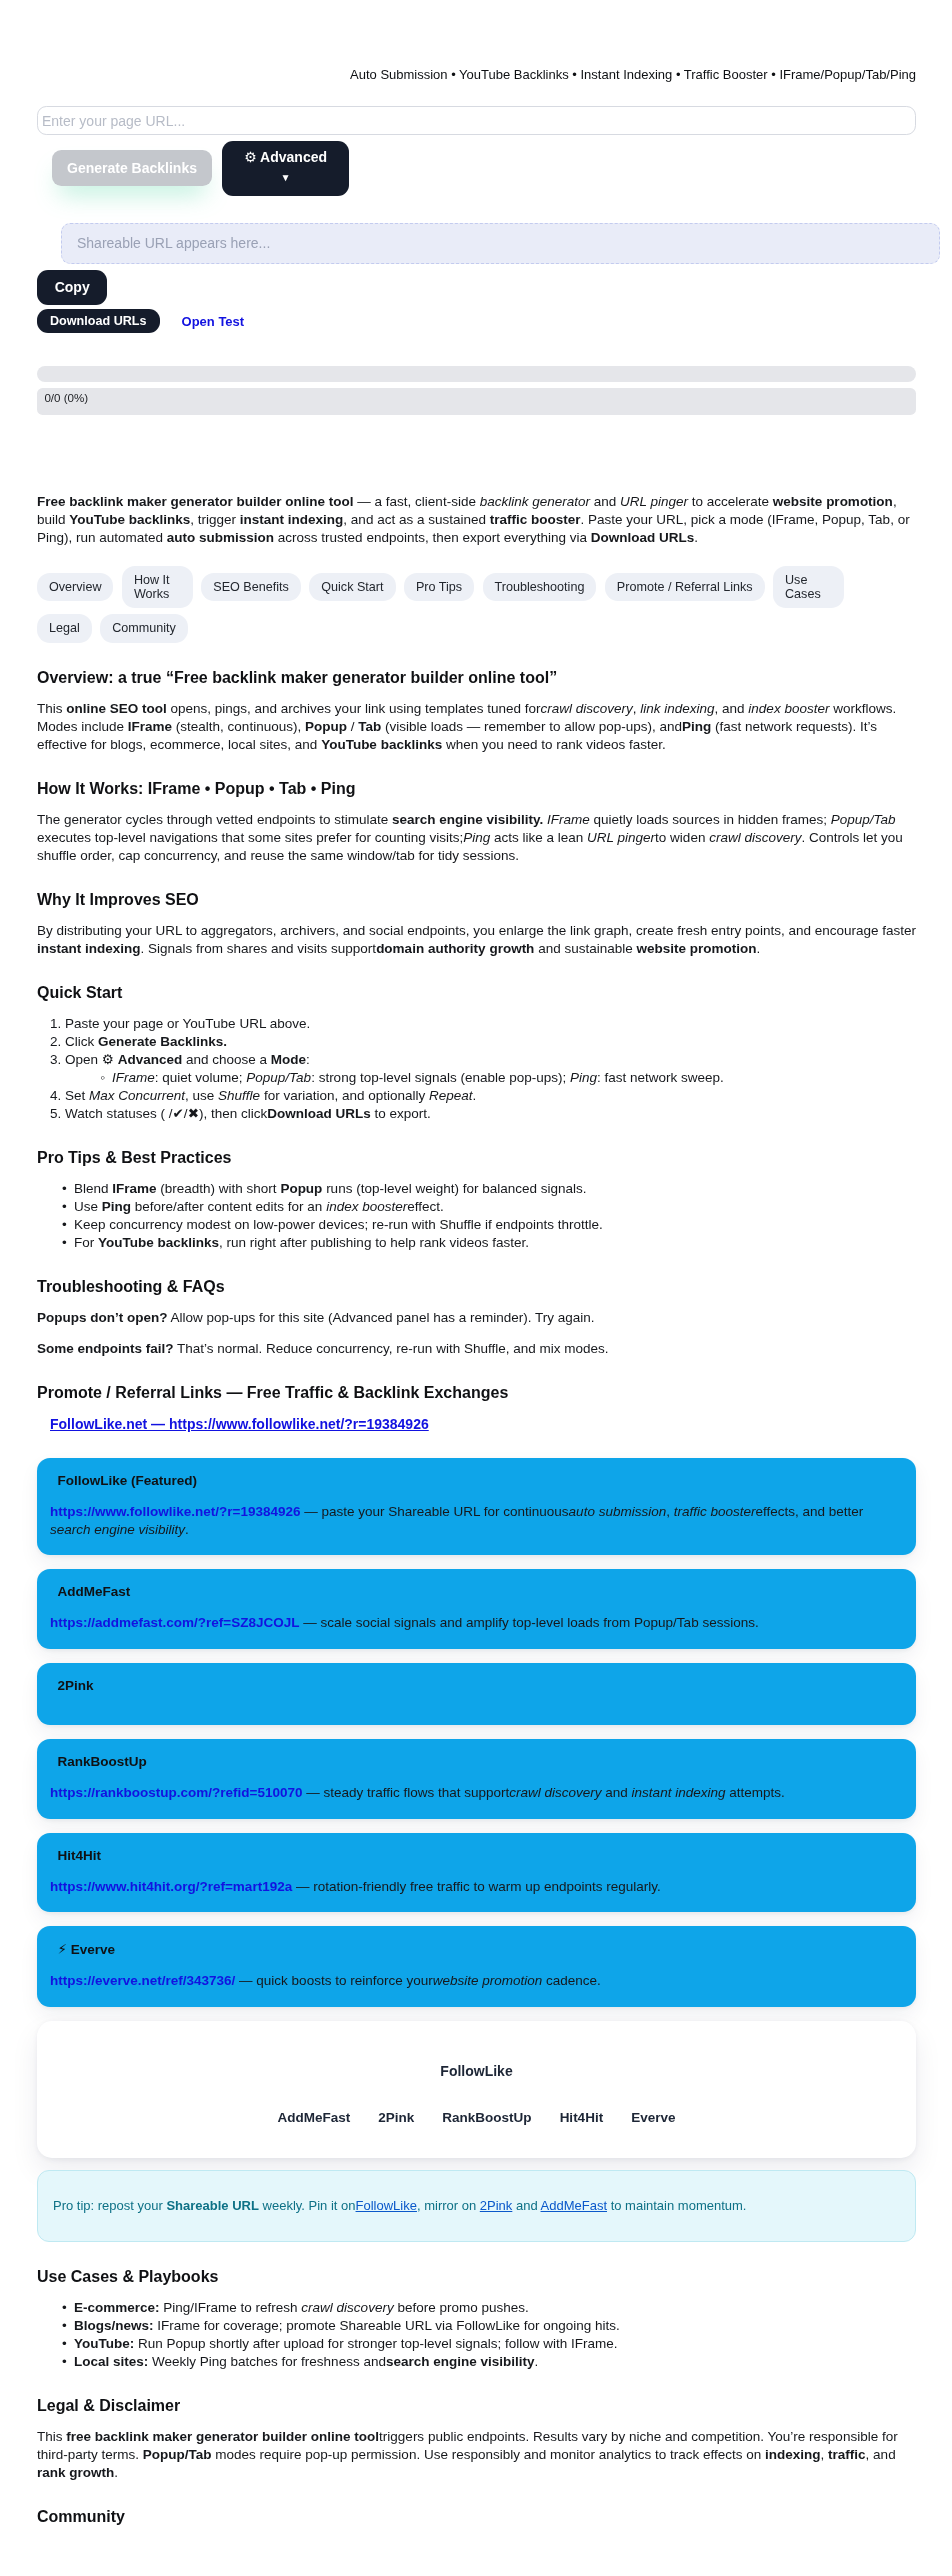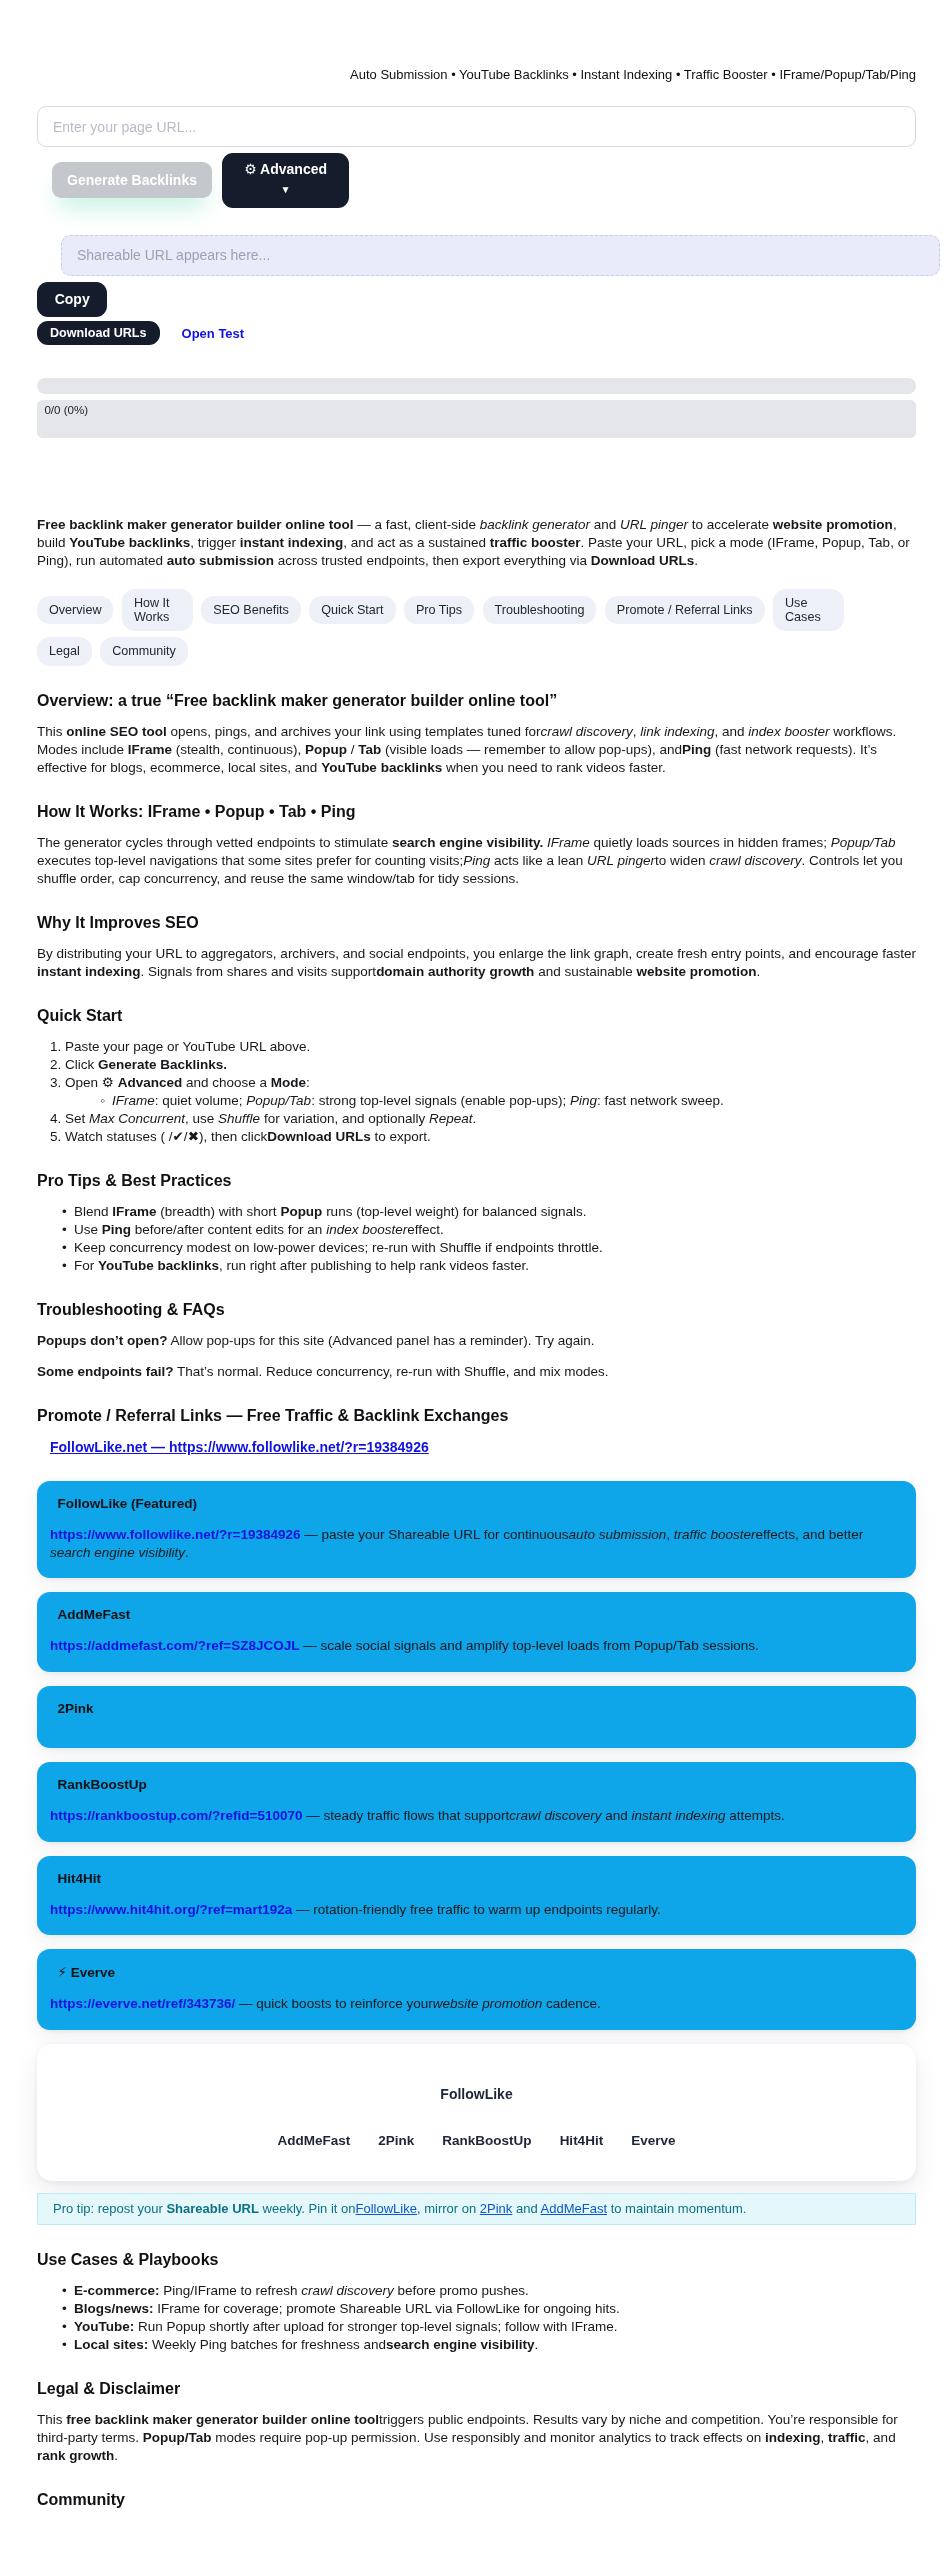--- a/index.html
+++ b/index.html
@@ -2,22 +2,22 @@
 <html style="font-size:15px"><head>
 <meta charset="utf-8">
 <title></title>
 <style>
   html,body{margin:0;padding:0;background:#fff;}
   body{font-family:"Liberation Sans","DejaVu Sans",sans-serif;color:#16181c;}
   .page{width:953px;margin:0 auto;box-sizing:border-box;padding:0 37px 65px;}
 
   .tagline{margin:0;padding-top:67px;text-align:right;font-size:13px;color:#0e1013;}
 
-  .url-input{margin-top:24px;display:block;width:100%;box-sizing:border-box;height:41px;
-    border:0.9px solid #d7dae1;border-radius:9.3px;padding:0 15px;font-size:14px;
+  .url-input{margin-top:24px;display:block;width:100%;box-sizing:border-box;height:29px;
+    border:0.9px solid #d7dae1;border-radius:9.3px;padding:0 4px;font-size:14px;
     font-family:inherit;color:#333;outline:none;background:#fff;}
   .url-input::placeholder{color:#b7bcc7;}
 
   .btn-row{margin-top:5.6px;display:flex;align-items:center;gap:10.2px;padding-left:15px;}
   .btn{font-family:inherit;border:none;cursor:pointer;font-weight:bold;color:#fff;}
   .btn-generate{background:#c4c7cc;border-radius:9.3px;font-size:14px;padding:10.2px 15px;
     box-shadow:0 15px 24px -7.4px rgba(82,214,164,.4);}
   .btn-advanced{background:#151c2b;border-radius:11px;font-size:14px;padding:8.4px 22px;
     display:flex;flex-direction:column;align-items:center;line-height:17.7px;}
   .adv-caret{font-size:10.2px;margin-top:2.8px;}
@@ -26,21 +26,21 @@
     background:#e9ecf8;border:0.9px dashed #c3cbef;border-radius:9.3px;padding:0 15px;
     font-size:14px;font-family:inherit;color:#334;outline:none;margin-left:24px;}
   .share-output::placeholder{color:#9aa1b5;}
 
   .btn-copy{margin-top:6.5px;background:#151c2b;border-radius:11px;font-size:14px;padding:9.3px 17.7px;}
   .dl-row{margin-top:4.7px;display:flex;align-items:center;gap:22px;}
   .btn-download{background:#151c2b;border-radius:11px;font-size:12.6px;padding:4.7px 13px;}
   .open-test{color:#1212e0;font-weight:bold;font-size:13px;text-decoration:none;cursor:pointer;}
 
   .progress-track{margin-top:33px;height:16.7px;border-radius:8.4px;background:#e5e6ea;}
-  .status-bar{margin-top:5.6px;height:38px;border-radius:5.6px;background:#e5e6ea;
+  .status-bar{margin-top:5.6px;height:27px;border-radius:5.6px;background:#e5e6ea;
     font-size:11.6px;line-height:20.5px;padding-left:7.4px;color:#1d1f23;}
 
   article{margin-top:78px;}
   article p{margin:0 0 13px;font-size:13.5px;line-height:18px;}
   h2{font-size:16px;margin:26px 0 13px;color:#101114;}
 
   .chips{margin-top:18.6px;display:flex;flex-direction:column;gap:5.6px;}
   .chip-row{display:flex;flex-wrap:wrap;gap:8.4px;align-items:center;}
   .chip{background:#edf0f6;border-radius:13px;padding:7.4px 12px;font-size:12.6px;color:#23272e;cursor:pointer;}
   .chip.narrow{max-width:47px;}
@@ -68,22 +68,22 @@
   .ref-card p{margin:0;}
 
   .showcase{margin-top:11px;background:#fff;border-radius:15px;text-align:center;
     padding:41px 15px 33px;
     box-shadow:0 1.9px 5.6px rgba(20,30,60,.06),0 13px 28px rgba(20,30,60,.08);}
   .showcase-main{margin:0 !important;font-size:14px;}
   .showcase-links{margin-top:30px;display:flex;justify-content:center;gap:28px;flex-wrap:wrap;}
   .dlink{color:#1d2636;font-weight:bold;font-size:13.5px;text-decoration:none;cursor:pointer;}
   .showcase-main .dlink{font-size:14px;}
 
-  .tipbox{margin-top:12px;background:#e4f7fb;border:0.9px solid #bfe9f2;border-radius:1px;
-    padding:6px 15px;color:#0d7186;}
+  .tipbox{margin-top:12px;background:#e4f7fb;border:0.9px solid #bfe9f2;border-radius:12px;
+    padding:26px 15px;color:#0d7186;}
   .tipbox p{margin:0 !important;font-size:13px;line-height:17.7px;}
 </style>
 </head>
 <body>
 
 <div class="page">
 
   <p class="tagline">Auto Submission • YouTube Backlinks • Instant Indexing • Traffic Booster • IFrame/Popup/Tab/Ping</p>
 
   <input class="url-input" type="text" placeholder="Enter your page URL..." style="">

